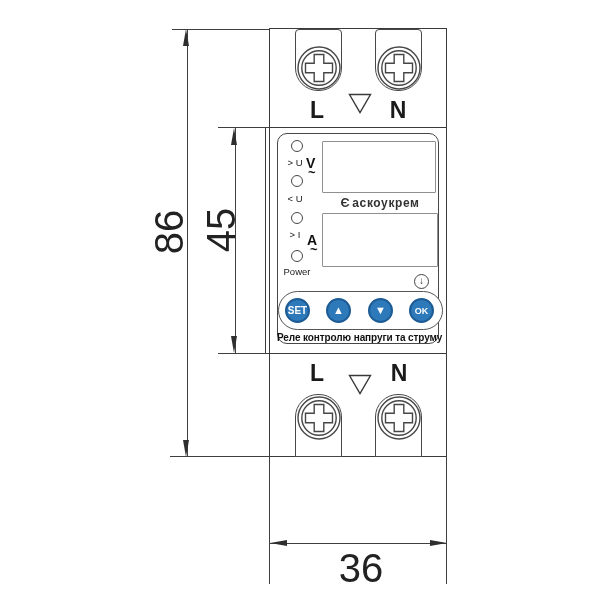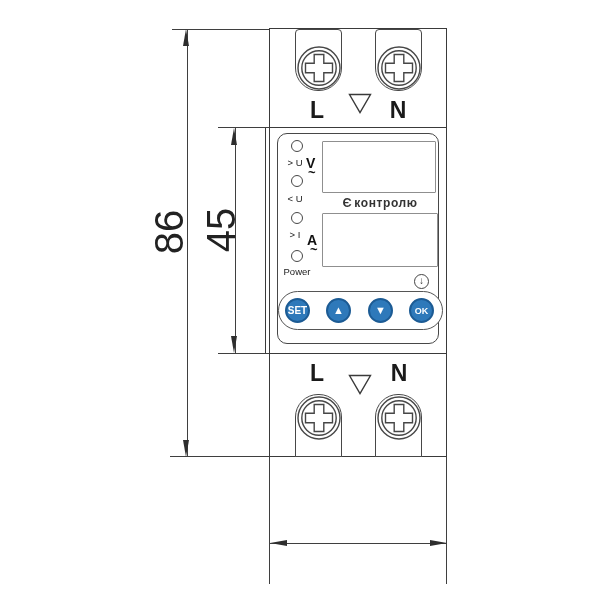--- a/index.html
+++ b/index.html
@@ -127,31 +127,32 @@
 
   <div class="abs unit" style="left:306px; top:157px">V</div>
   <div class="abs tilde" style="left:308px; top:168px">~</div>
   <div class="abs unit" style="left:307px; top:234px">A</div>
   <div class="abs tilde" style="left:310px; top:245px">~</div>
 
   <div class="abs display display-v"></div>
   <div class="abs display display-a"></div>
 
   <div class="abs brand">
-    <span class="mark">Є</span><span>контролю</span>
+    <span class="mark">Є</span><span>аскоукрем</span>
   </div>
 
   <div class="abs cert">↓</div>
 
   <div class="abs btn-pill"></div>
   <div class="abs btn btn-set">SET</div>
   <div class="abs btn btn-up">▲</div>
   <div class="abs btn btn-down">▼</div>
   <div class="abs btn btn-ok">OK</div>
 
+  <div class="abs caption">Реле контролю напруги та струму</div>
 
   <div class="abs term-label tl-bottom" style="left:305px">L</div>
   <div class="abs term-label tl-bottom" style="left:387px">N</div>
   <svg class="abs tri-marker tri-bottom" viewBox="0 0 24 21">
     <polygon points="1.5,1.5 22.5,1.5 12,19.5" fill="#fff" stroke="#3a3a3a" stroke-width="1.4"></polygon>
   </svg>
   <div class="abs housing housing-bottom hx-left"></div>
   <div class="abs housing housing-bottom hx-right"></div>
   <svg class="abs screw screw-bot sx-left" viewBox="0 0 46 46">
     <circle cx="23" cy="23" r="21" fill="#fff" stroke="#474747" stroke-width="1.4"></circle>
@@ -180,14 +181,15 @@
   <div class="abs arr arr-down a45d"></div>
   <div class="abs rot num-45">
       <span class="dim-num">45</span>
     </div>
 
   <div class="abs dim-v ext-36-left"></div>
   <div class="abs dim-v ext-36-right"></div>
   <div class="abs dim-h line-36"></div>
   <div class="abs arr arr-left a36l"></div>
   <div class="abs arr arr-right a36r"></div>
+  <div class="abs dim-num num-36">36</div>
 
 </div>
 
 </body></html>

